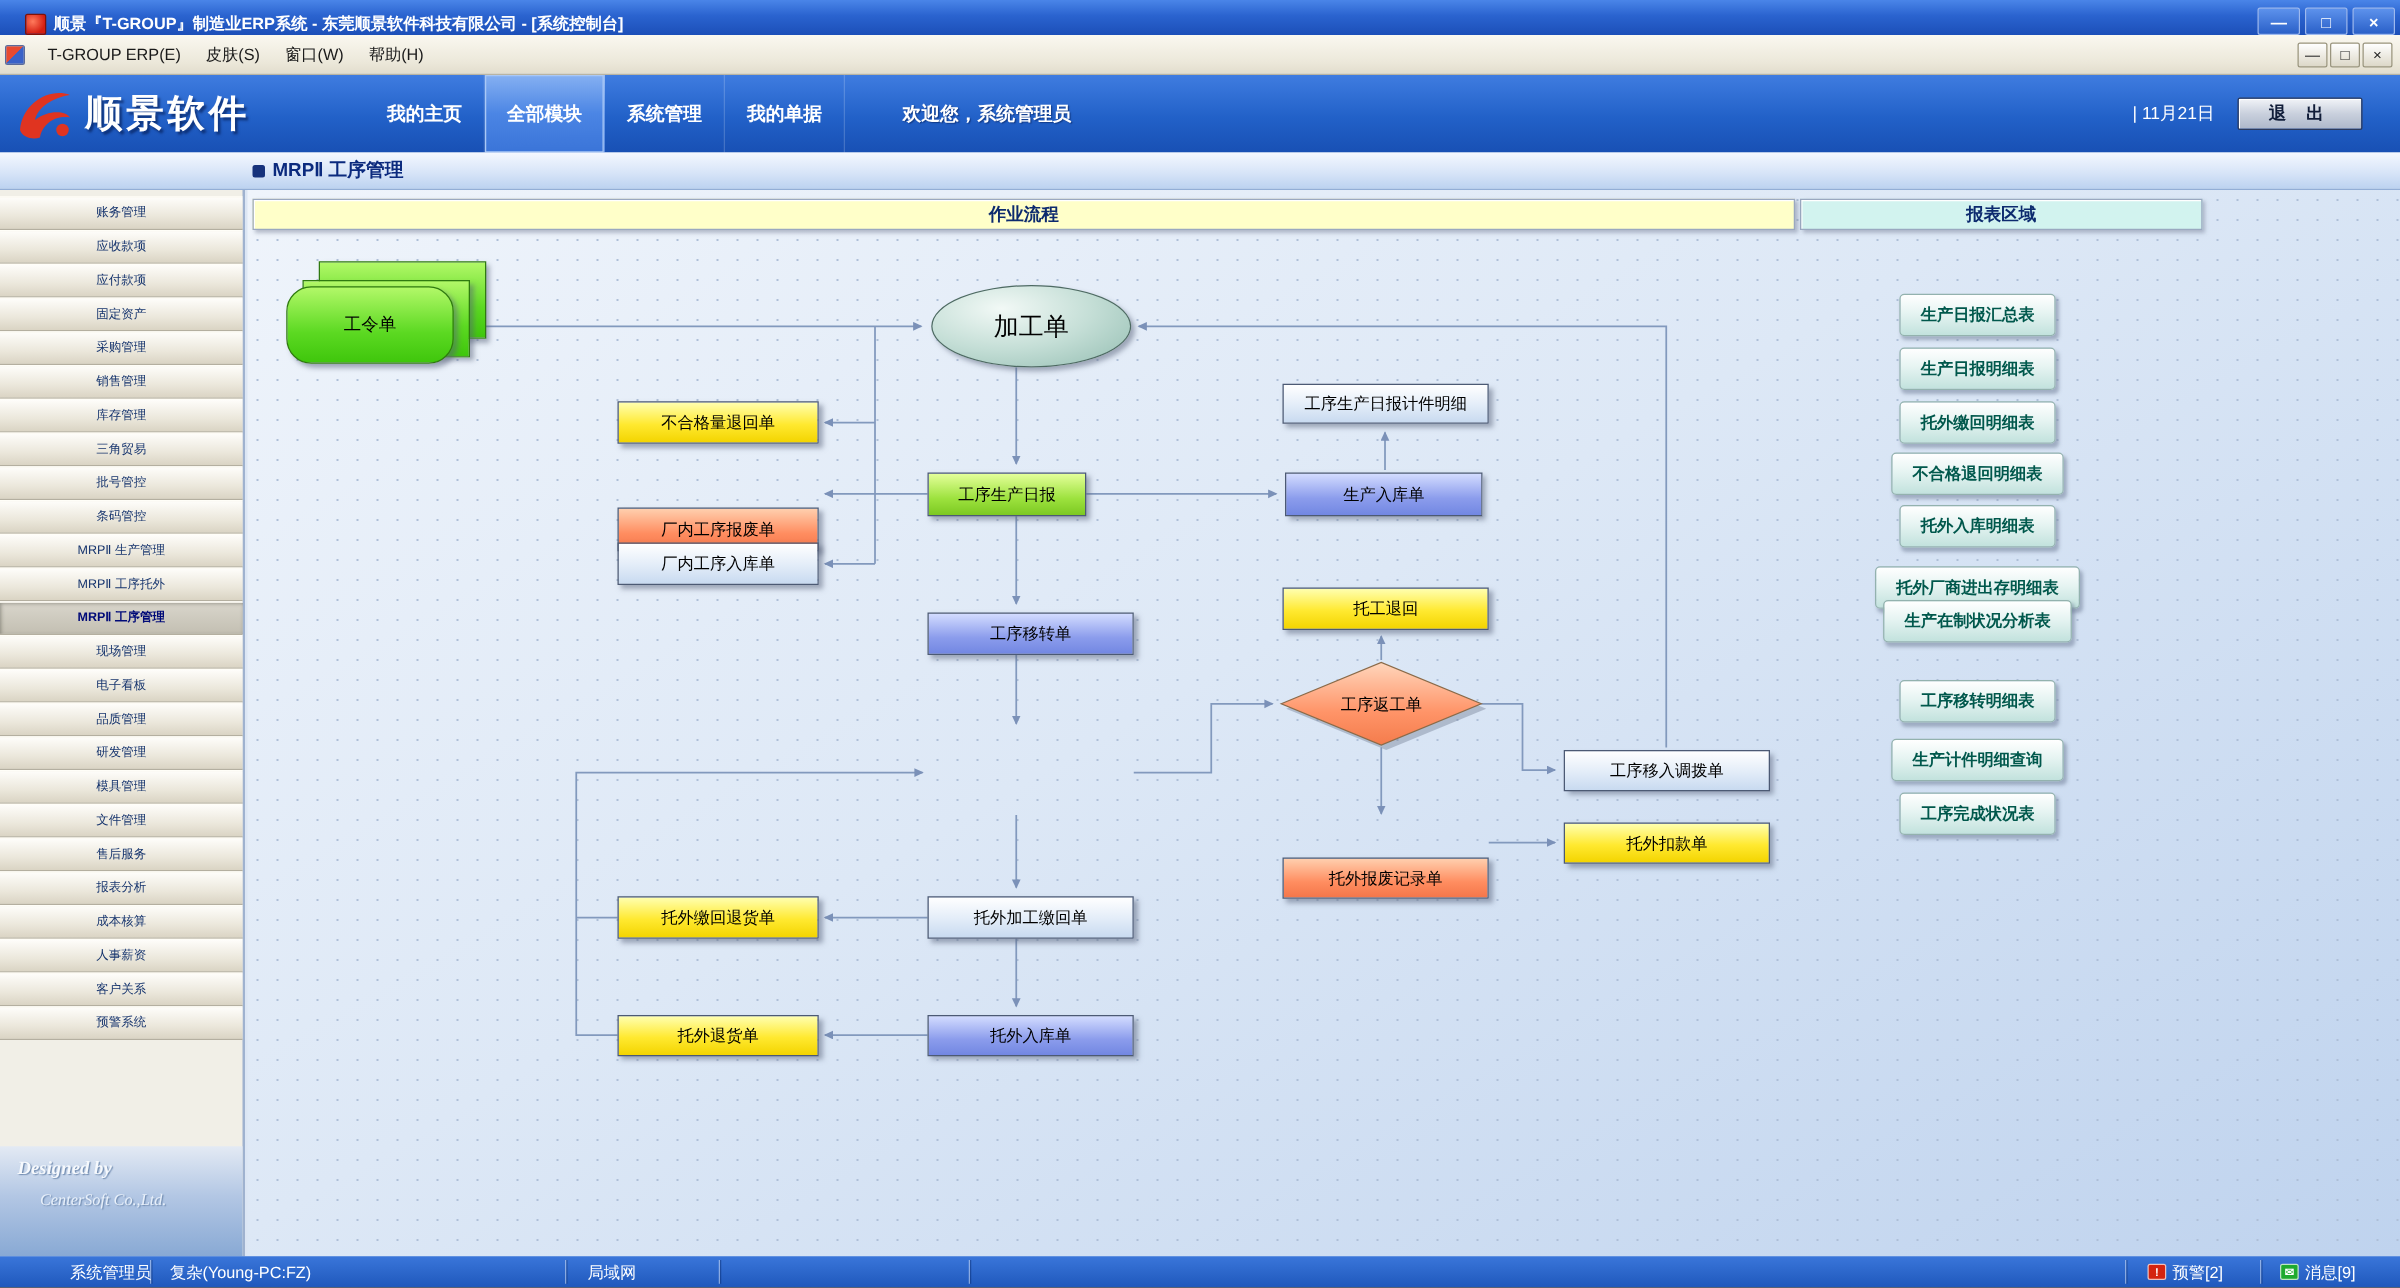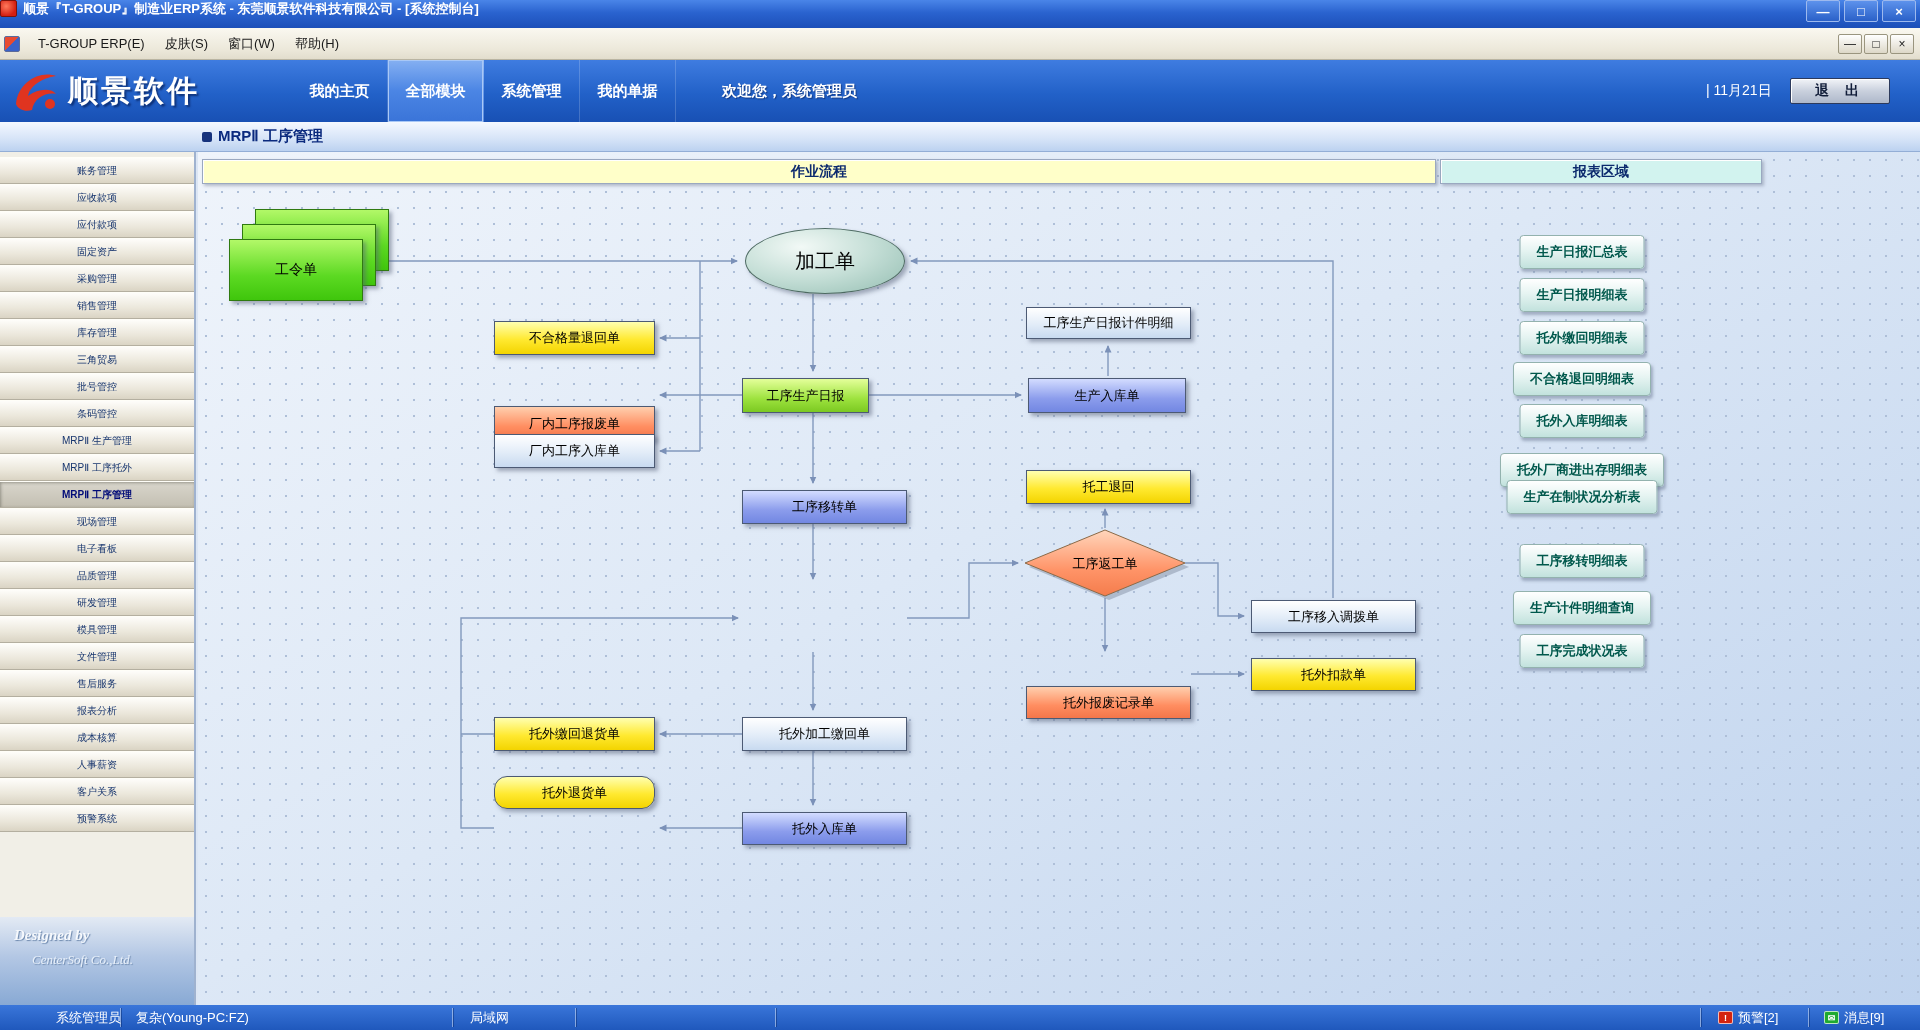--- a/index.html
+++ b/index.html
@@ -3,21 +3,21 @@
 <meta charset="utf-8">
 <style>
   * { margin:0; padding:0; box-sizing:border-box; }
   html,body { width:1920px; height:1030px; overflow:hidden; background:#000; }
   body { font-family:"Liberation Sans", sans-serif; }
   .screen { position:relative; width:1920px; height:1030px; background:#dce6f4; overflow:hidden; }
 
   
   .titlebar { position:absolute; left:0; top:0; width:1920px; height:28px;
     background:linear-gradient(180deg,#4a85e8 0%,#2a63cf 45%,#1c4fb8 100%);
-    display:flex; align-items:flex-start; color:#fff; font-size:13px; font-weight:bold; padding-left:0; }
+    display:flex; align-items:flex-end; color:#fff; font-size:13px; font-weight:bold; padding-left:20px; }
   .titlebar .app-icon { width:17px; height:17px; margin-right:6px; border-radius:2px;
     background:radial-gradient(circle at 35% 35%, #ff7a5c, #d41f12 70%); border:1px solid #7d120a;
     display:inline-flex; align-items:center; justify-content:center; color:#fff; font-size:10px; }
   .titlebar .tbtns { margin-left:auto; display:flex; }
   .titlebar .tbtn { width:34px; height:22px; margin-right:4px; display:flex; align-items:center; justify-content:center;
     color:#fff; font-size:13px; background:linear-gradient(180deg,#5d92ec,#2a60c8); border:1px solid #9db9ee; border-radius:2px; }
 
   
   .menubar { position:absolute; left:0; top:28px; width:1920px; height:32px;
     background:linear-gradient(180deg,#faf8f0,#ece8da 70%,#e2ddcd); border-bottom:1px solid #b9b4a2;
@@ -241,39 +241,39 @@
         <path d="M993,522 H1046" marker-end="url(#arr)"></path>
         <path d="M987,411 H1020 V464 H1046" marker-end="url(#arr)"></path>
       </g>
       <polygon points="831,415 911,382 991,415 911,448" fill="rgba(95,105,130,.35)"></polygon>
       <polygon points="827,411 907,378 987,411 907,444" fill="url(#diamondGrad)" stroke="#8a6a48" stroke-width="1"></polygon>
     </svg>
 
     <div class="wstack">
       <div class="wcard" style="left:26px; top:0;"></div>
       <div class="wcard" style="left:13px; top:15px;"></div>
-      <div class="wcard front" style="left:0; top:30px;">工令单</div>
+      <div class="wcard front" style="left:0; top:20px;border-radius:20px;">工令单</div>
     </div>
 
     <div class="node ellipse" style="left:547px; top:76px;  width:160px; height:66px;">加工单</div>
     <div class="node yellow" style="left:296px; top:169px; width:161px; height:34px;">不合格量退回单</div>
     <div class="node orange" style="left:296px; top:226px; width:161px; height:35px;">厂内工序报废单</div>
     <div class="node light" style="left:296px; top:282px; width:161px; height:34px;">厂内工序入库单</div>
     <div class="node green" style="left:544px; top:226px; width:127px; height:35px;">工序生产日报</div>
     <div class="node light" style="left:828px; top:155px; width:165px; height:32px;">工序生产日报计件明细</div>
     <div class="node blue" style="left:830px; top:226px; width:158px; height:35px;">生产入库单</div>
     <div class="node blue" style="left:544px; top:338px; width:165px; height:34px;">工序移转单</div>
     <div class="node yellow" style="left:828px; top:318px; width:165px; height:34px;">托工退回</div>
     <div class="diamond-label" style="left:827px; top:403px;">工序返工单</div>
     <div class="node light" style="left:1053px; top:448px; width:165px; height:33px;">工序移入调拨单</div>
     <div class="node orange" style="left:828px; top:506px; width:165px; height:33px;">托外报废记录单</div>
     <div class="node yellow" style="left:1053px; top:506px; width:165px; height:33px;">托外扣款单</div>
     <div class="node yellow" style="left:296px; top:565px; width:161px; height:34px;">托外缴回退货单</div>
     <div class="node light" style="left:544px; top:565px; width:165px; height:34px;">托外加工缴回单</div>
-    <div class="node yellow" style="left:296px; top:624px; width:161px; height:33px;border-radius:13px;">托外退货单</div>
+    <div class="node yellow" style="left:296px; top:660px; width:161px; height:33px;">托外退货单</div>
     <div class="node blue" style="left:544px; top:660px; width:165px; height:33px;">托外入库单</div>
 
     <div class="report-btn" style="top:83px;">生产日报汇总表</div>
     <div class="report-btn" style="top:126px;">生产日报明细表</div>
     <div class="report-btn" style="top:169px;">托外缴回明细表</div>
     <div class="report-btn" style="top:210px;">不合格退回明细表</div>
     <div class="report-btn" style="top:252px;">托外入库明细表</div>
     <div class="report-btn" style="top:301px;">托外厂商进出存明细表</div>
     <div class="report-btn" style="top:328px;">生产在制状况分析表</div>
     <div class="report-btn" style="top:392px;">工序移转明细表</div>

